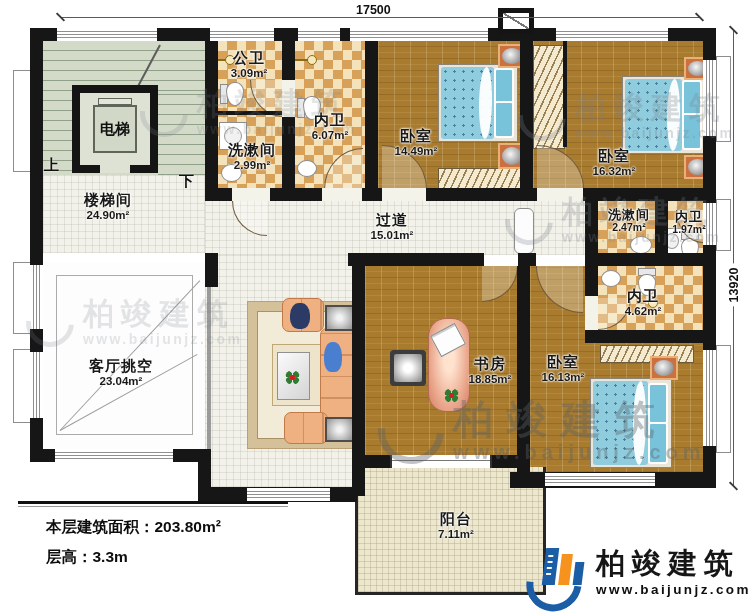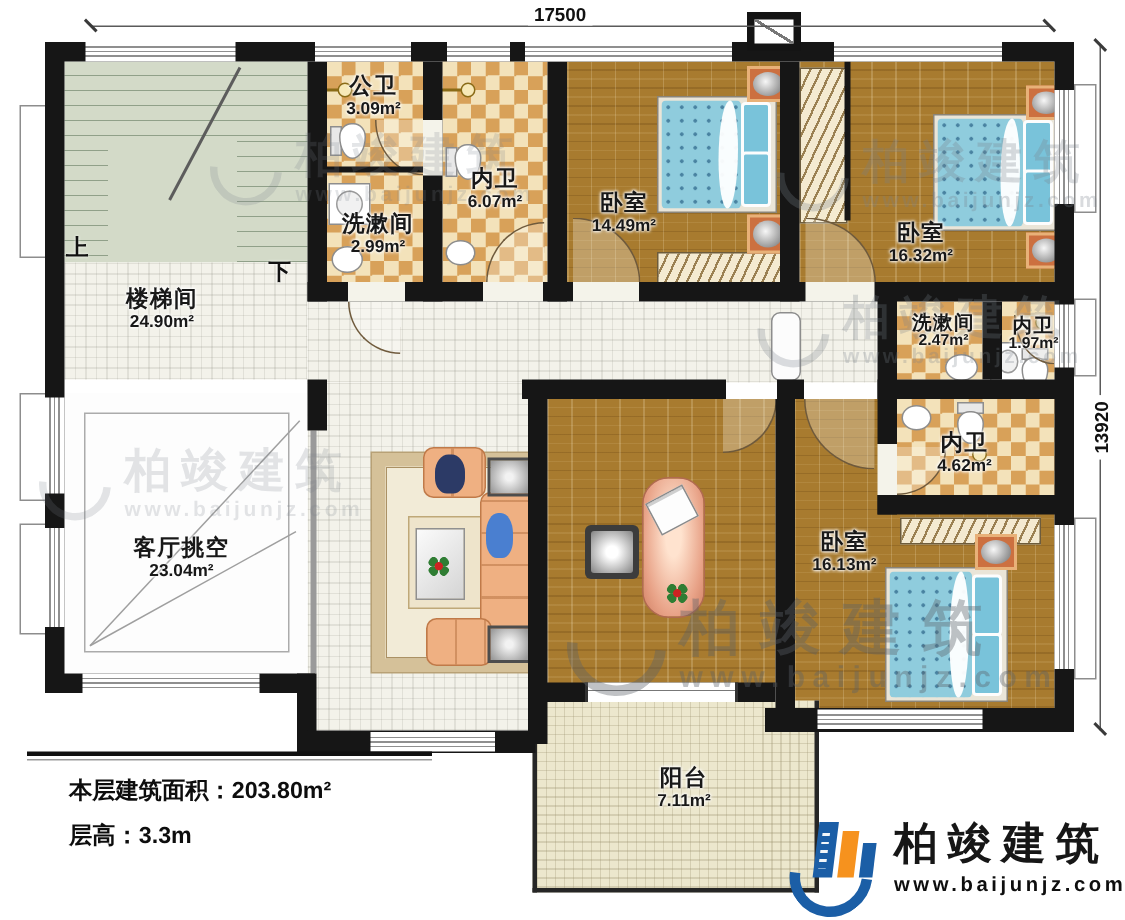--- a/index.html
+++ b/index.html
@@ -295,20 +295,28 @@
   <div class="door" style="left:250px;top:80px;width:32px;height:36px;border-radius:0 0 0 100%;border-top:none;border-right:none;"></div>
   <div class="door" style="left:324px;top:148px;width:38px;height:40px;border-radius:100% 0 0 0;border-bottom:none;border-right:none;"></div>
   <div class="door" style="left:382px;top:145px;width:44px;height:43px;border-radius:0 100% 0 0;border-bottom:none;border-left:none;"></div>
   <div class="door" style="left:537px;top:145px;width:46px;height:43px;border-radius:0 100% 0 0;border-bottom:none;border-left:none;"></div>
   <div class="door" style="left:232px;top:201px;width:34px;height:34px;border-radius:0 0 0 100%;border-top:none;border-right:none;"></div>
   <div class="door" style="left:482px;top:266px;width:35px;height:35px;border-radius:0 0 100% 0;border-top:none;border-left:none;"></div>
   <div class="door" style="left:536px;top:266px;width:46px;height:46px;border-radius:0 0 0 100%;border-top:none;border-right:none;"></div>
   <div class="door" style="left:598px;top:298px;width:32px;height:31px;border-radius:0 0 100% 0;border-top:none;border-left:none;"></div>
   <div class="door" style="left:676px;top:210px;width:26px;height:32px;border-radius:0 0 0 100%;border-top:none;border-right:none;"></div>
 
+  <div class="shaft">
+    <div class="shaft-in">
+      <div class="car-bar"></div>
+      <div class="car"></div>
+    </div>
+    <div class="shaft-door"></div>
+    <div class="elev-label">电梯</div>
+  </div>
 
   <div class="wm" style="left:140px;top:88px;opacity:.20;">
     <span class="arc"></span>
     <span><span class="t1">柏竣建筑</span>
     <span class="t2" style="display:block;">www.baijunjz.com</span></span>
   </div>
   <div class="wm" style="left:518px;top:92px;opacity:.28;">
     <span class="arc"></span>
     <span><span class="t1">柏竣建筑</span>
     <span class="t2" style="display:block;">www.baijunjz.com</span></span>
@@ -346,35 +354,43 @@
     <span class="ar">14.49m²</span>
   </div>
   <div class="rlabel" style="left:576px;top:148px;width:76px;">
     <span class="nm">卧室</span>
     <span class="ar">16.32m²</span>
   </div>
   <div class="rlabel" style="left:56px;top:192px;width:104px;">
     <span class="nm">楼梯间</span>
     <span class="ar">24.90m²</span>
   </div>
+  <div class="rlabel" style="left:350px;top:212px;width:84px;">
+    <span class="nm">过道</span>
+    <span class="ar">15.01m²</span>
+  </div>
   <div class="rlabel sm" style="left:590px;top:208px;width:78px;">
     <span class="nm">洗漱间</span>
     <span class="ar">2.47m²</span>
   </div>
   <div class="rlabel sm" style="left:658px;top:210px;width:62px;">
     <span class="nm">内卫</span>
     <span class="ar">1.97m²</span>
   </div>
   <div class="rlabel" style="left:606px;top:288px;width:74px;">
     <span class="nm">内卫</span>
     <span class="ar">4.62m²</span>
   </div>
   <div class="rlabel" style="left:68px;top:358px;width:106px;">
     <span class="nm">客厅挑空</span>
     <span class="ar">23.04m²</span>
+  </div>
+  <div class="rlabel" style="left:452px;top:356px;width:76px;">
+    <span class="nm">书房</span>
+    <span class="ar">18.85m²</span>
   </div>
   <div class="rlabel" style="left:524px;top:354px;width:78px;">
     <span class="nm">卧室</span>
     <span class="ar">16.13m²</span>
   </div>
   <div class="rlabel" style="left:418px;top:511px;width:76px;">
     <span class="nm">阳台</span>
     <span class="ar">7.11m²</span>
   </div>
   <div class="updown" style="left:44px;top:156px;">上</div>

